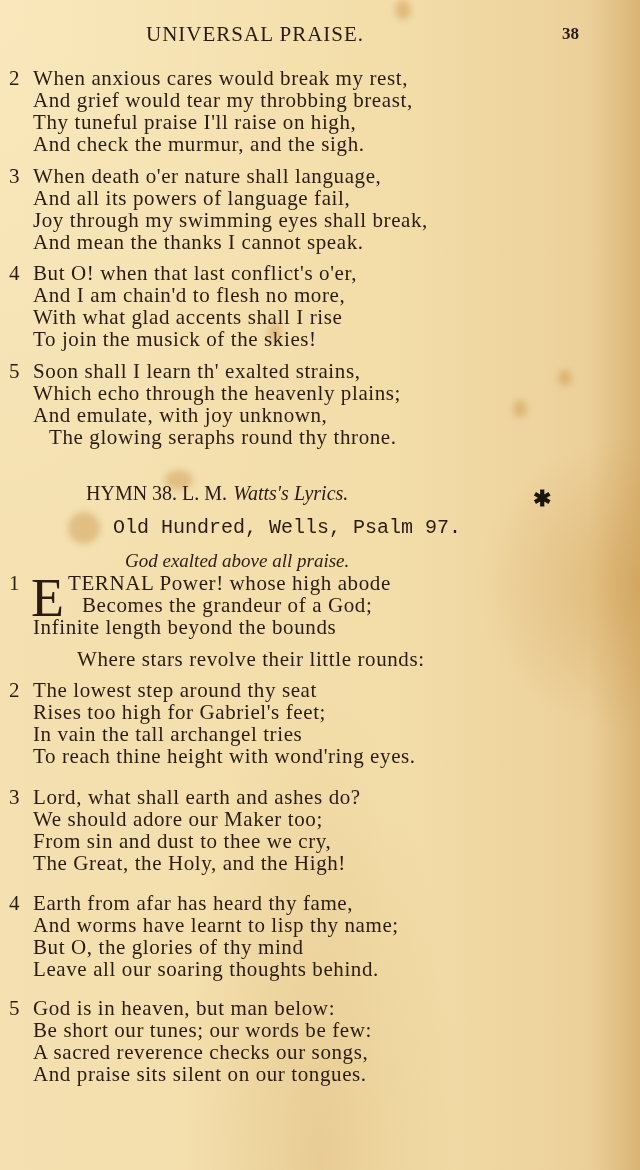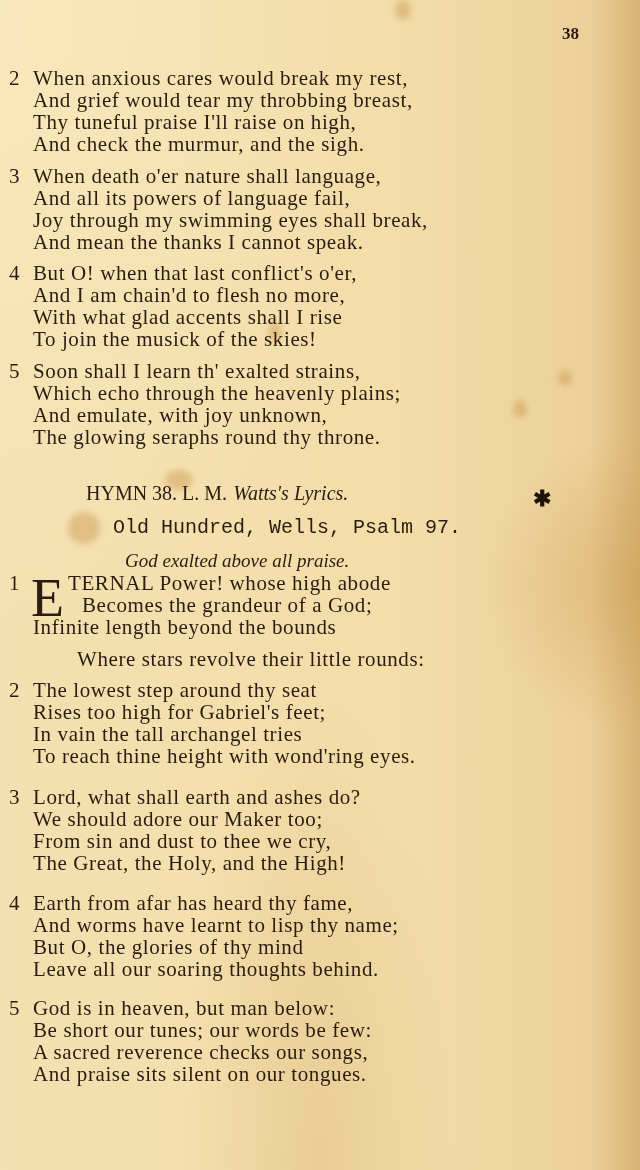--- a/index.html
+++ b/index.html
@@ -62,20 +62,21 @@
 <body>
 
 <div class="stain" style="left:395px;top:0;width:16px;height:20px;"></div>
 <div class="stain" style="left:268px;top:322px;width:14px;height:20px;"></div>
 <div class="stain" style="left:558px;top:370px;width:14px;height:16px;"></div>
 <div class="stain" style="left:513px;top:400px;width:14px;height:18px;"></div>
 <div class="stain" style="left:165px;y:470px;top:470px;width:28px;height:20px;"></div>
 <div class="stain" style="left:68px;top:512px;width:32px;height:32px;"></div>
 
 <div class="running-head">
+  <span class="running-title">UNIVERSAL PRAISE.</span>
   <span class="page-number">38</span>
 </div>
 
 <div class="stanza" style="top:66px;">
   <span class="verse-num">2</span>
   <div class="line" style="top:0;">When anxious cares would break my rest,</div>
   <div class="line" style="top:22px;">And grief would tear my throbbing breast,</div>
   <div class="line" style="top:44px;">Thy tuneful praise I'll raise on high,</div>
   <div class="line" style="top:66px;">And check the murmur, and the sigh.</div>
 </div>
@@ -94,21 +95,21 @@
   <div class="line" style="top:22px;">And I am chain'd to flesh no more,</div>
   <div class="line" style="top:44px;">With what glad accents shall I rise</div>
   <div class="line" style="top:66px;">To join the musick of the skies!</div>
 </div>
 
 <div class="stanza" style="top:359px;">
   <span class="verse-num">5</span>
   <div class="line" style="top:0;">Soon shall I learn th' exalted strains,</div>
   <div class="line" style="top:22px;">Which echo through the heavenly plains;</div>
   <div class="line" style="top:44px;">And emulate, with joy unknown,</div>
-  <div class="line" style="top:66px;">The glowing seraphs round thy throne.</div>
+  <div class="line" style="top:66px;margin-left:16px;">The glowing seraphs round thy throne.</div>
 </div>
 
 <div class="hymn-head">
   <span>HYMN 38.  L. M.</span><span class="source">Watts's Lyrics.</span>
 </div>
 <div class="ornament">✱</div>
 <div class="tunes">Old Hundred, Wells, Psalm 97.</div>
 <div class="subject">God exalted above all praise.</div>
 
 <div class="stanza" style="top:571px;">

